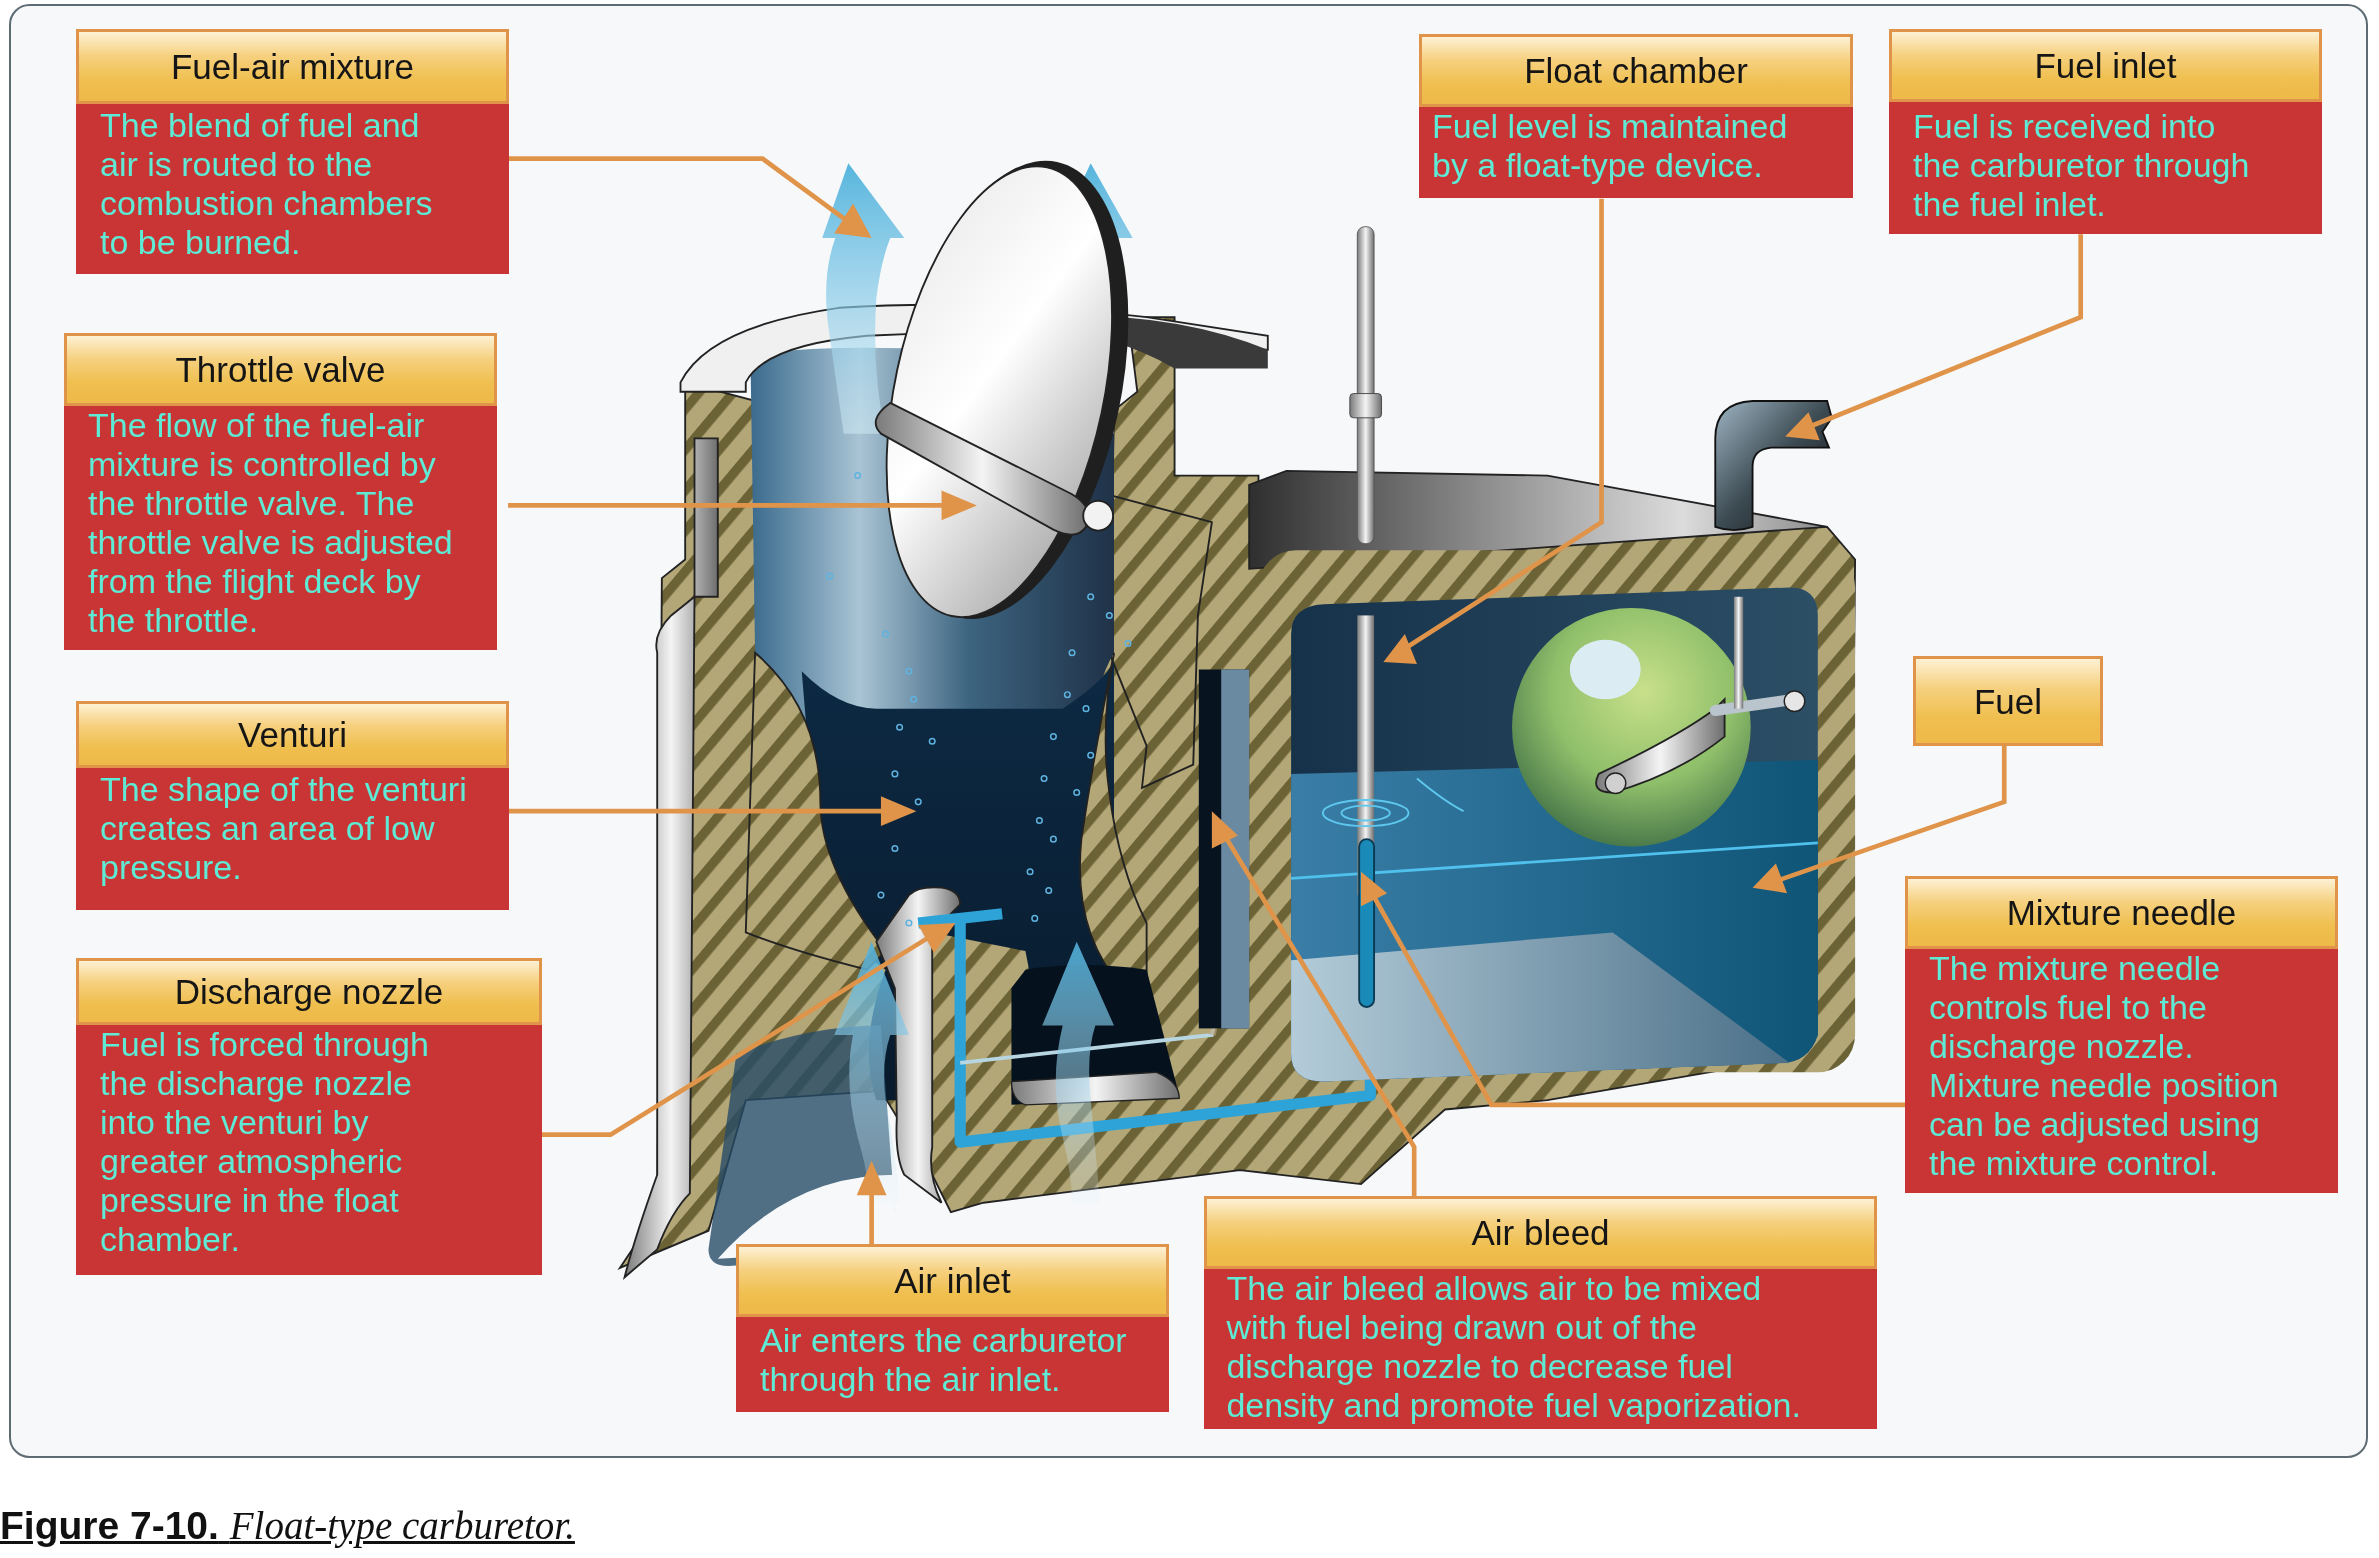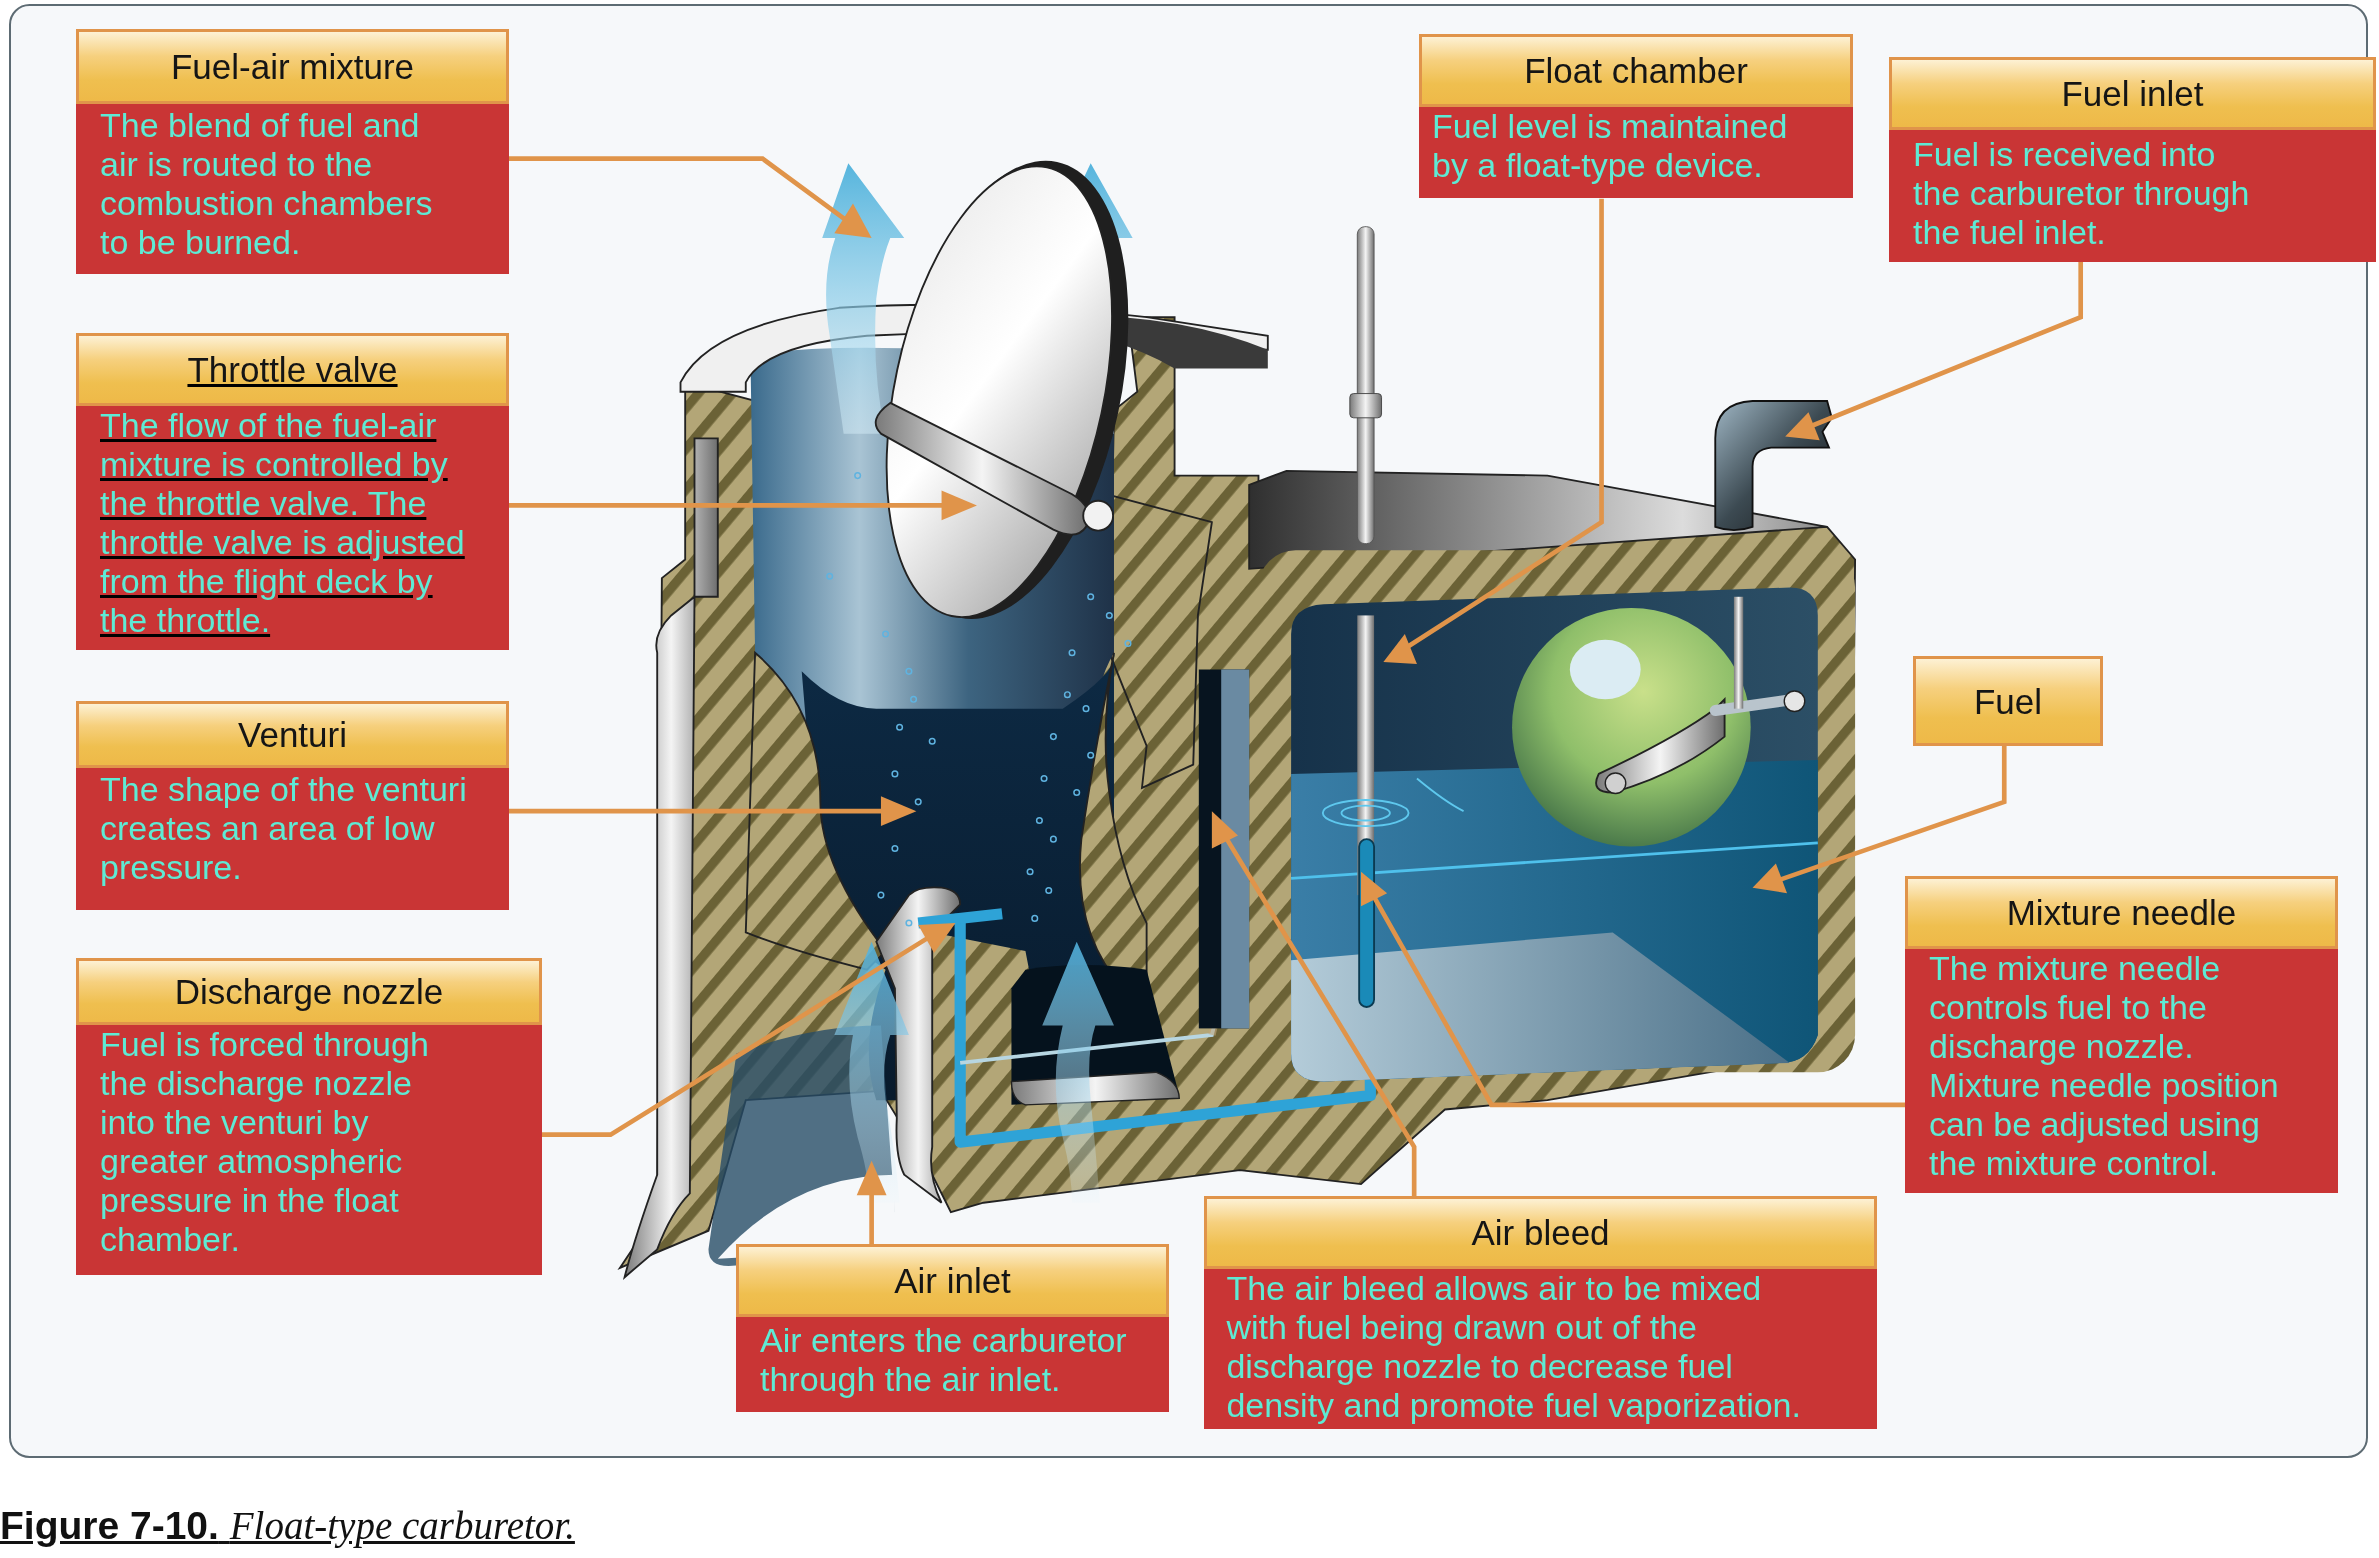--- a/index.html
+++ b/index.html
@@ -237,21 +237,21 @@
 </svg>
 
 <div class="callout" style="left:76px; top:29px; width:433px;">
   <div class="callout-head" style="height:75px;">Fuel-air mixture</div>
   <div class="callout-body" style="height:170px; padding-top:1.9px;">The blend of fuel and
 air is routed to the
 combustion chambers
 to be burned.</div>
 </div>
 
-<div class="callout" style="left:76px; top:333px; width:433px;text-decoration:underline;">
+<div class="callout" style="left:64px; top:333px; width:433px;">
   <div class="callout-head" style="height:73px;">Throttle valve</div>
   <div class="callout-body" style="height:244px; padding-top:0;">The flow of the fuel-air
 mixture is controlled by
 the throttle valve. The
 throttle valve is adjusted
 from the flight deck by
 the throttle.</div>
 </div>
 
 <div class="callout" style="left:76px; top:701px; width:433px;">
@@ -270,21 +270,21 @@
 pressure in the float
 chamber.</div>
 </div>
 
 <div class="callout" style="left:1419px; top:34px; width:434px;">
   <div class="callout-head" style="height:73px;">Float chamber</div>
   <div class="callout-body" style="height:91px; padding-top:0; padding-left:13px;">Fuel level is maintained
 by a float-type device.</div>
 </div>
 
-<div class="callout" style="left:1889px; top:29px; width:487px;margin-top:28px;">
+<div class="callout" style="left:1889px; top:29px; width:433px;">
   <div class="callout-head" style="height:73px;">Fuel inlet</div>
   <div class="callout-body" style="height:132px; padding-top:5px;">Fuel is received into
 the carburetor through
 the fuel inlet.</div>
 </div>
 
 <div class="callout" style="left:1913px; top:656px; width:190px;">
   <div class="callout-head" style="height:90px;">Fuel</div>
 </div>
 

